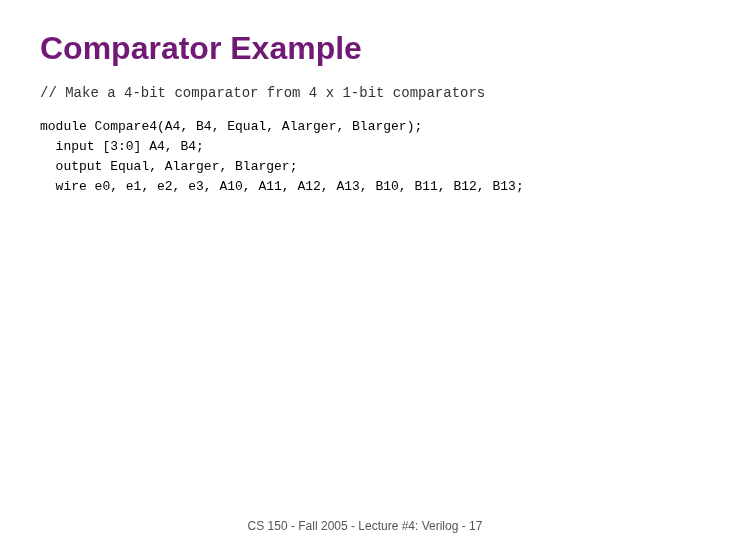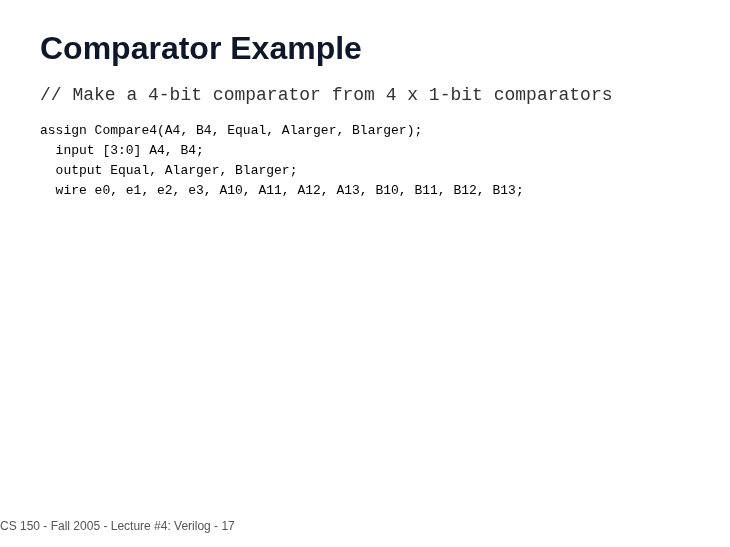--- a/index.html
+++ b/index.html
@@ -20,27 +20,27 @@
       width: 730px;
       height: 547px;
       background: #ffffff;
       padding: 30px 40px 20px 40px;
       position: relative;
     }
 
     .slide-title {
       font-size: 32px;
       font-weight: bold;
-      color: #0f172a;
+      color: #701a75;
       margin-bottom: 18px;
       font-family: Arial, sans-serif;
     }
 
     .slide-subtitle {
-      font-size: 18px;
+      font-size: 14px;
       color: #333333;
       font-family: 'Courier New', Courier, monospace;
       margin-bottom: 16px;
     }
 
     .code-block {
       font-family: 'Courier New', Courier, monospace;
       font-size: 13px;
       color: #000000;
       line-height: 1.55;
@@ -49,37 +49,37 @@
 
     .code-section {
       margin-bottom: 14px;
     }
 
     .footer {
       position: absolute;
       bottom: 14px;
       left: 0;
       right: 0;
-      text-align: left;
+      text-align: center;
       font-size: 12px;
       color: #555555;
       font-family: Arial, sans-serif;
     }
   </style>
 </head>
 <body>
 
 <div class="slide-container">
 
   <h1 class="slide-title">Comparator Example</h1>
 
   <div class="slide-subtitle">// Make a 4-bit comparator from 4 x 1-bit comparators</div>
 
   <div class="code-section">
-    <div class="code-block">assign Compare4(A4, B4, Equal, Alarger, Blarger);
+    <div class="code-block">module Compare4(A4, B4, Equal, Alarger, Blarger);
   input [3:0] A4, B4;
   output Equal, Alarger, Blarger;
   wire e0, e1, e2, e3, A10, A11, A12, A13, B10, B11, B12, B13;</div>
   </div>
 
 
 
   <div class="footer">CS 150 - Fall 2005 - Lecture #4: Verilog - 17</div>
 
 </div>

